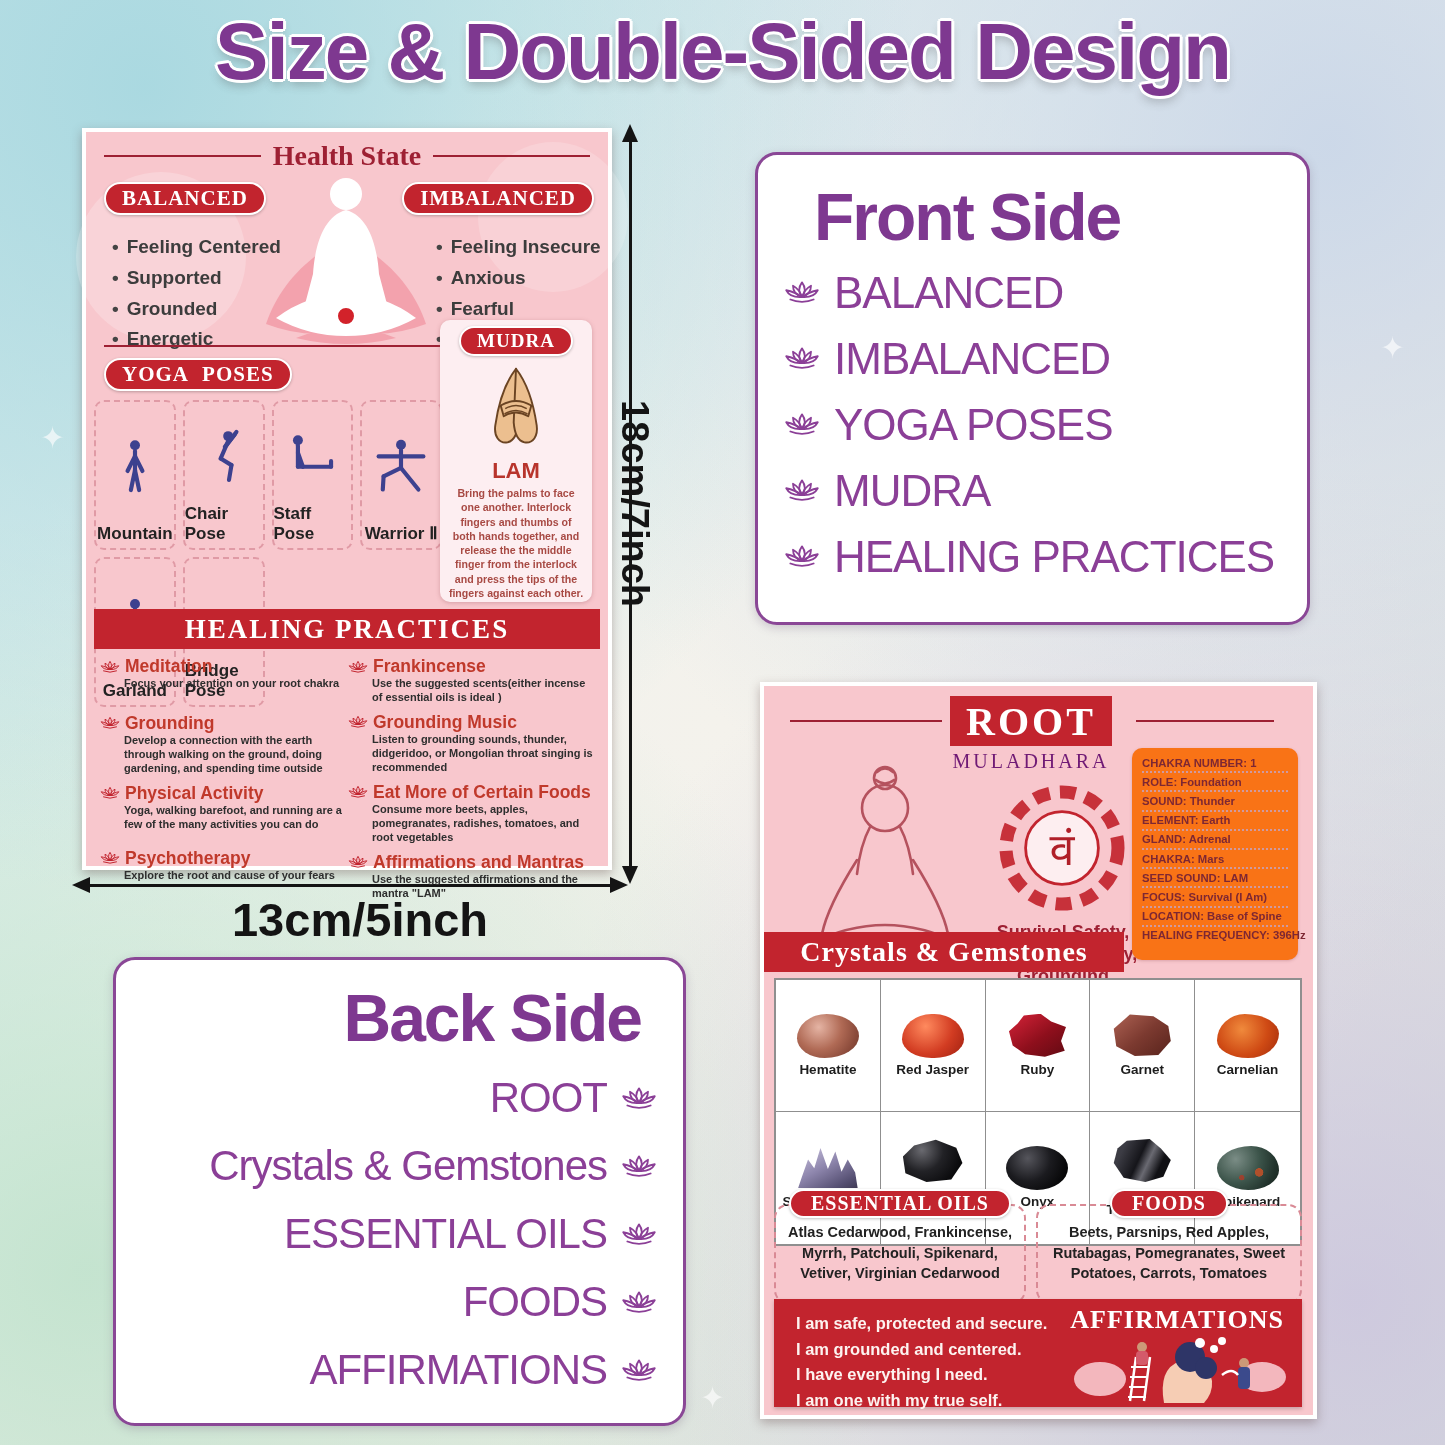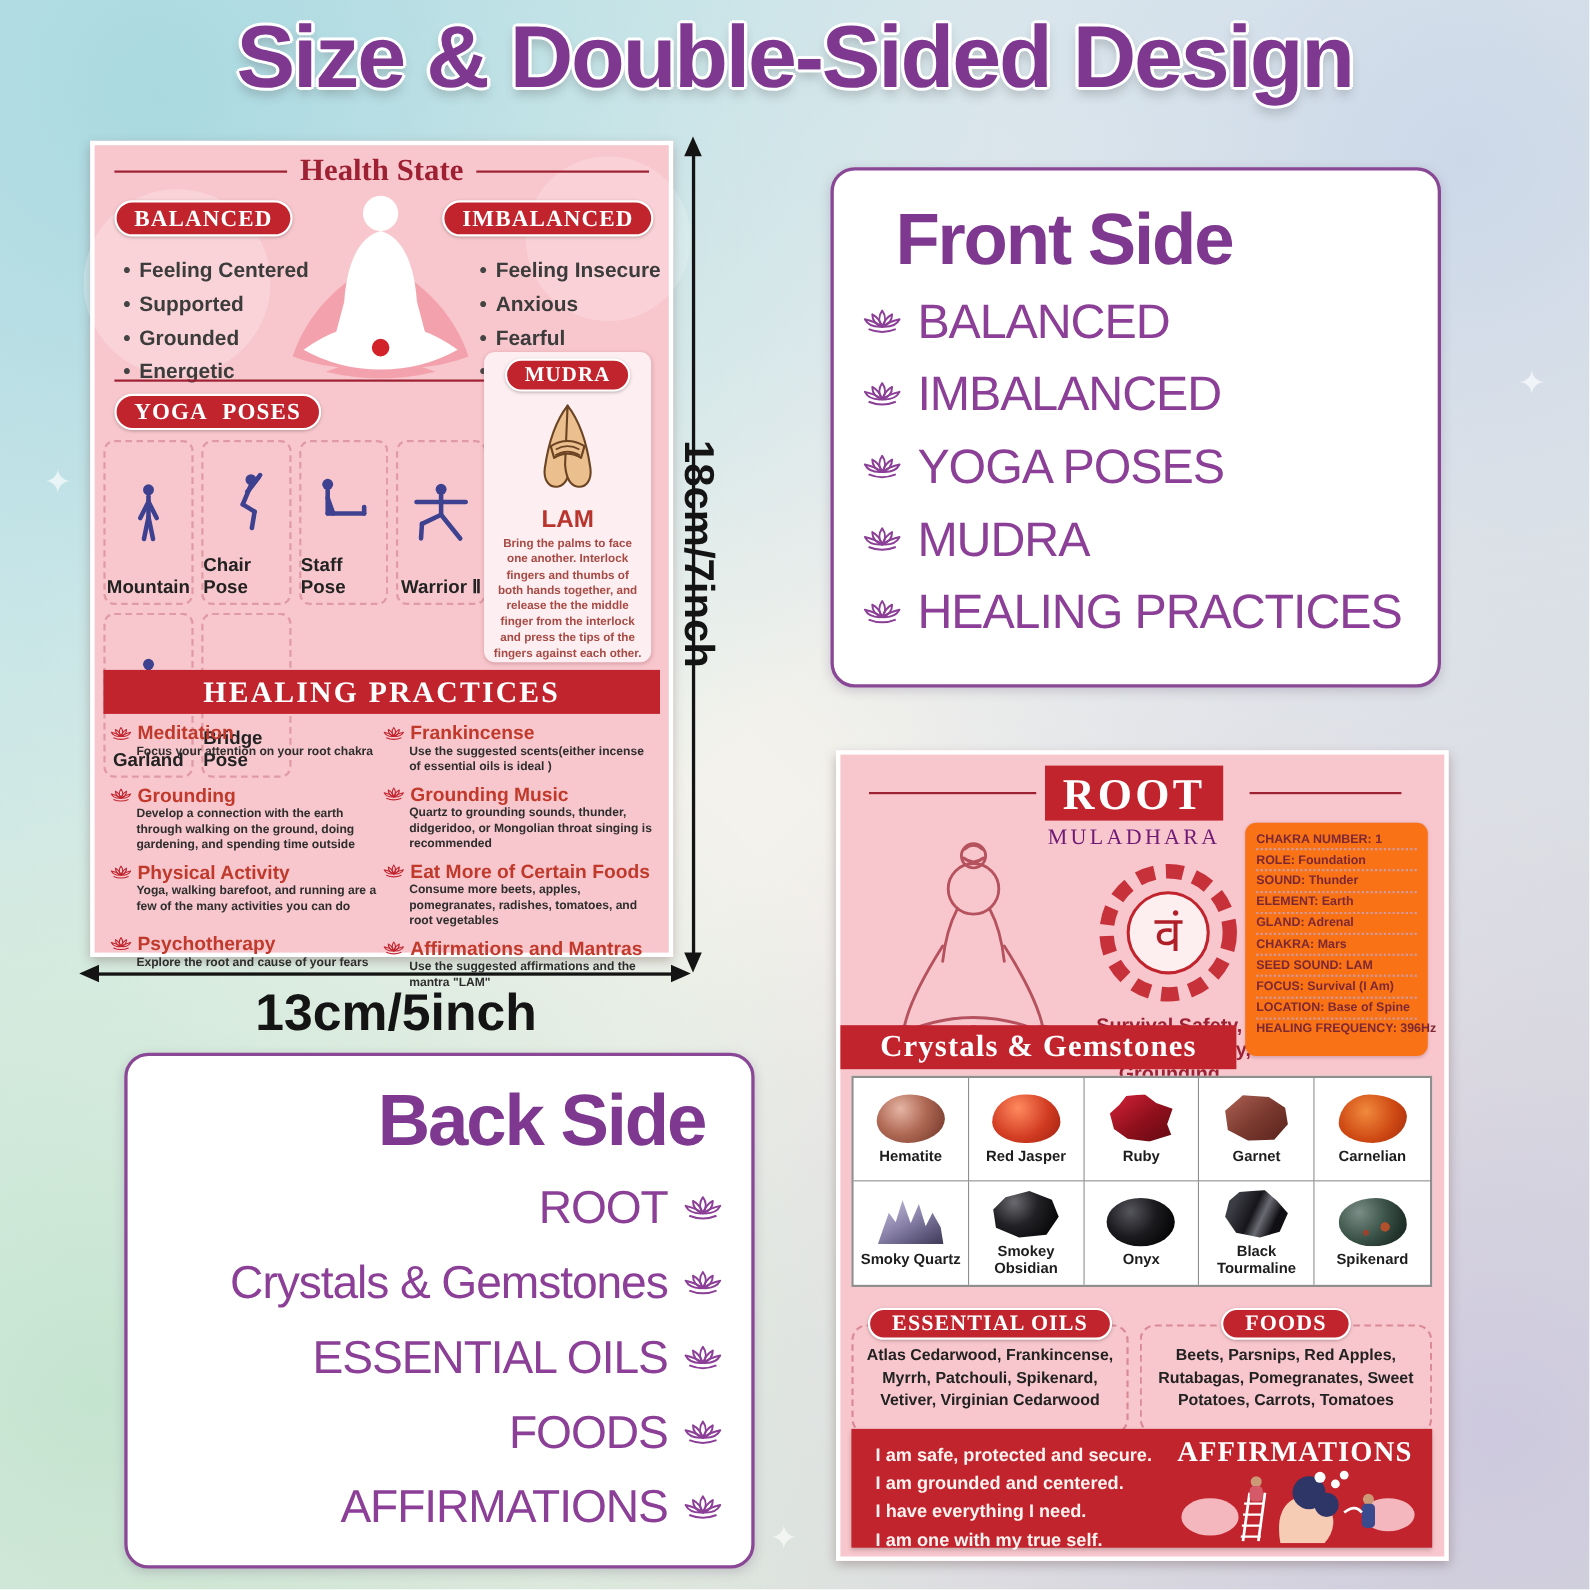--- a/index.html
+++ b/index.html
@@ -110,21 +110,21 @@
   .keywords{position:absolute;left:218px;top:236px;width:162px;text-align:center;
     font-weight:800;font-size:18px;line-height:1.22;color:#9e2033;}
   .info-panel{position:absolute;left:368px;top:62px;width:166px;height:212px;background:#f97316;
     border-radius:10px;padding:6px 10px;box-sizing:border-box;box-shadow:0 1px 3px rgba(150,80,90,.3);}
   .info-row{font-size:11.3px;font-weight:700;color:#7d2733;padding:2.6px 0;
     border-bottom:2px dotted #cf9aa0;white-space:nowrap;}
   .info-row:last-child{border-bottom:none;}
   .crystals-banner{position:absolute;left:0;top:246px;width:360px;height:40px;background:#c2242e;
     color:#fff;display:flex;align-items:center;justify-content:center;
     font-family:"Liberation Serif",serif;font-weight:700;font-size:28px;letter-spacing:1px;}
-  .stone-grid{position:absolute;left:10px;top:292px;width:528px;height:192px;background:#fff;
+  .stone-grid{position:absolute;left:10px;top:292px;width:528px;height:268px;background:#fff;
     border:2px solid #8f8f8f;box-sizing:border-box;display:grid;
     grid-template-columns:repeat(5,1fr);grid-template-rows:1fr 1fr;}
   .stone-cell{border-right:1px solid #8f8f8f;border-bottom:1px solid #8f8f8f;display:flex;
     flex-direction:column;align-items:center;justify-content:center;padding:3px 2px;box-sizing:border-box;}
   .stone-cell:nth-child(5n){border-right:none;}
   .stone-cell:nth-child(n+6){border-bottom:none;}
   .stone{width:62px;height:44px;margin-bottom:5px;}
   .stone-name{font-size:13.5px;font-weight:700;color:#1d1d1d;text-align:center;line-height:1.08;}
   .st-hematite{background:radial-gradient(circle at 35% 30%,#e5b4a4,#b06a55 45%,#8a4a3a 75%,#6e382c);border-radius:48% 52% 55% 45%/55% 50% 50% 45%;}
   .st-jasper{background:radial-gradient(circle at 38% 28%,#ff8a5e,#d23c22 55%,#9e1f10);border-radius:50%/60% 60% 45% 45%;}
@@ -347,21 +347,21 @@
             </div>
           <div class="pitem-desc">Use the suggested scents(either incense of essential oils is ideal )</div>
         </div>
         <div class="pitem">
           <div class="pitem-head">
               <svg class="lotus-red" width="20" height="14" viewBox="0 0 32 22" style="color:#c2242e">
                 <use href="#lotus-sym"></use>
               </svg>
           <span class="pitem-title">Grounding Music</span>
             </div>
-          <div class="pitem-desc">Quartz to grounding sounds, thunder, didgeridoo, or Mongolian throat singing is recommended</div>
+          <div class="pitem-desc">Listen to grounding sounds, thunder, didgeridoo, or Mongolian throat singing is recommended</div>
         </div>
         <div class="pitem">
           <div class="pitem-head">
               <svg class="lotus-red" width="20" height="14" viewBox="0 0 32 22" style="color:#c2242e">
                 <use href="#lotus-sym"></use>
               </svg>
           <span class="pitem-title">Eat More of Certain Foods</span>
             </div>
           <div class="pitem-desc">Consume more beets, apples, pomegranates, radishes, tomatoes, and root vegetables</div>
         </div>

